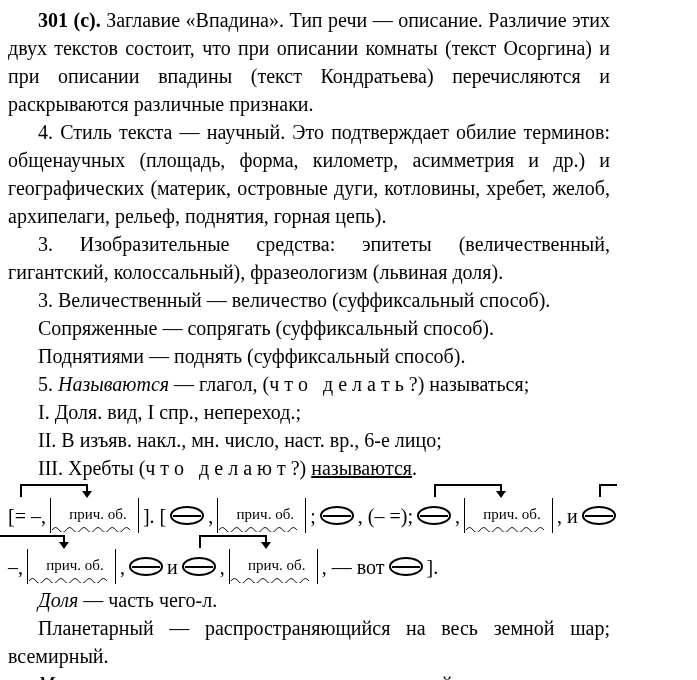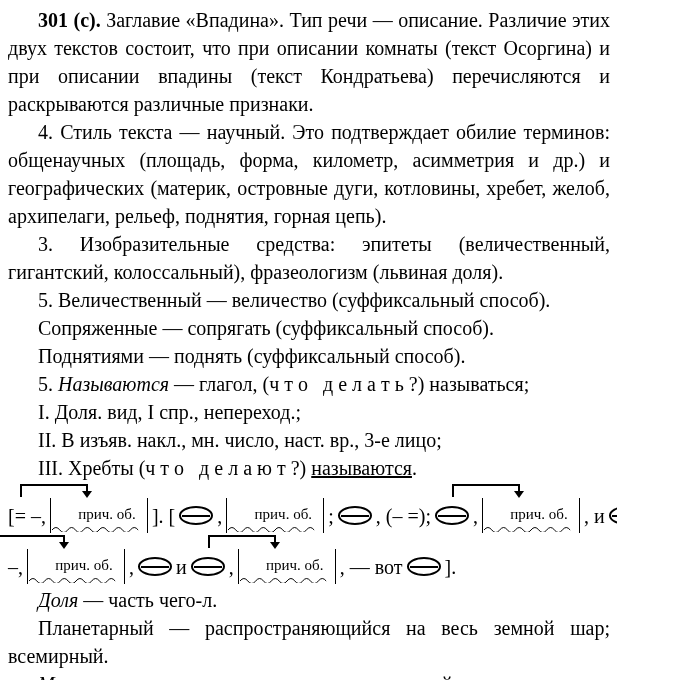--- a/index.html
+++ b/index.html
@@ -28,21 +28,21 @@
     border:2px solid #000; border-radius:50%;
     position:relative;
   }
   .ger::after {
     content:""; position:absolute; left:1px; right:1px; top:50%;
     margin-top:-1px; border-top:2px solid #000;
   }
   .pbox-wrap {
     position:relative; display:inline-block; flex:none;
     border-left:1.5px solid #000; border-right:1.5px solid #000;
-    padding:0 7px 7px 23px; min-width:66px; text-align:center;
+    padding:0 7px 7px 14px; min-width:66px; text-align:center;
   }
   .pbox-label { font-size:15px; line-height:17px; display:inline-block; }
   .wave-svg {
     position:absolute; left:1px; bottom:1px; height:6px;
     width:calc(100% - 2px); display:block;
   }
   .arrow-svg {
     position:absolute; top:-15px; left:-32px;
     width:84px; height:15px; overflow:visible; pointer-events:none;
   }
@@ -51,31 +51,31 @@
 <body>
 
 <div class="page">
 
   <p class="para"><span class="bold">301 (с).</span> <span>Заглавие «Впадина». Тип речи — описание. Различие этих двух текстов состоит, что при описании комнаты (текст Осоргина) и при описании впадины (текст Кондратьева) перечисляются и раскрываются различные признаки.</span></p>
 
   <p class="para">4. Стиль текста — научный. Это подтверждает обилие терминов: общенаучных (площадь, форма, километр, асимметрия и др.) и географических (материк, островные дуги, котловины, хребет, желоб, архипелаги, рельеф, поднятия, горная цепь).</p>
 
   <p class="para">3. Изобразительные средства: эпитеты (величественный, гигантский, колоссальный), фразеологизм (львиная доля).</p>
 
-  <p class="para">5. Величественный — величество (суффиксальный способ).</p>
+  <p class="para">3. Величественный — величество (суффиксальный способ).</p>
 
   <p class="para">Сопряженные — сопрягать (суффиксальный способ).</p>
 
   <p class="para">Поднятиями — поднять (суффиксальный способ).</p>
 
   <p class="para"><span>5. </span><span class="ital">Называются</span><span> — глагол, (ч т о &nbsp; д е л а т ь ?) называться;</span></p>
 
   <p class="para">I. Доля. вид, I спр., непереход.;</p>
 
-  <p class="para">II. В изъяв. накл., мн. число, наст. вр., 3-е лицо;</p>
+  <p class="para">II. В изъяв. накл., мн. число, наст. вр., 6-е лицо;</p>
 
   <p class="para"><span>III. Хребты (ч т о &nbsp; д е л а ю т ?) </span><span class="under">называются</span><span>.</span></p>
 
 
   <div class="scheme spread" id="scheme1">
       <span class="sch-txt">[= –,</span>
       <span class="pbox-wrap"><span class="pbox-label">прич. об.</span><svg viewBox="0 0 96 6" preserveAspectRatio="none" class="wave-svg">
           <path d="M0,4 q4,-5 8,0 t8,0 t8,0 t8,0 t8,0 t8,0 t8,0 t8,0 t8,0 t8,0 t8,0" fill="none" stroke="#000" stroke-width="1"></path>
         </svg><svg viewBox="0 0 84 15" class="arrow-svg">
           <path d="M2,14 L2,2 L68,2 L68,8" fill="none" stroke="#000" stroke-width="2"></path>

